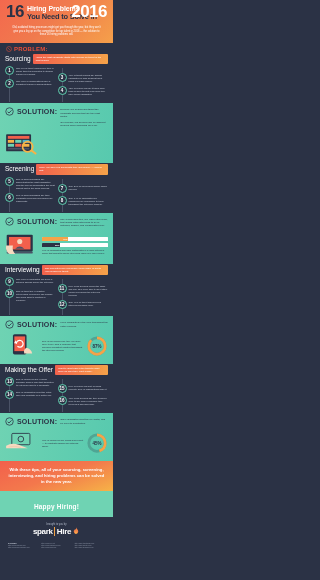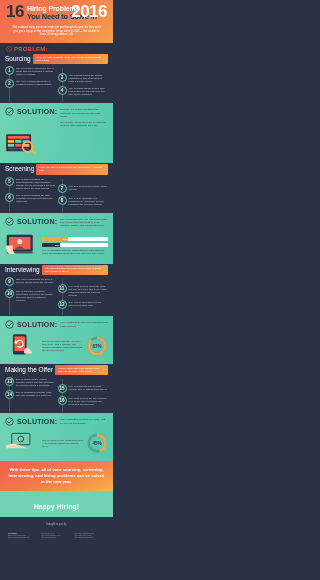--- a/index.html
+++ b/index.html
@@ -436,20 +436,28 @@
 
   <div class="closing">
     <div class="closing-txt">With these tips, all of your sourcing, screening, interviewing, and hiring problems can be solved in the new year.</div>
   </div>
   <div class="happy">
     <span class="happy-txt">Happy Hiring!</span>
   </div>
 
   <div class="footer">
     <div class="brought">brought to you by</div>
+    <div class="logo">
+      <span class="logo-spark">spark</span>
+      <span class="logo-hire">Hire</span>
+      <svg class="flame" viewBox="0 0 24 28">
+        <path d="M13 1 C13 6 19 8 19 14 A7 7 0 0 1 5 14 C5 10 8 9 9 6 C10 9 13 8 13 1 Z" fill="#f2834a"></path>
+        <path d="M12 12 C12 15 15 16 15 19 A3.2 3.2 0 0 1 8.8 19 C8.8 17 10.5 16.5 11 14.5 Z" fill="#f6b347"></path>
+      </svg>
+    </div>
     <div class="sources" id="sources-root">
         <div class="src-col">
           <div class="src-head">SOURCES:</div>
           <div>http://www.linkedin.com</div>
           <div>http://www.careerbuilder.com</div>
         </div>
         <div class="src-col">
           <div>http://www.ere.net</div>
           <div>http://www.glassdoor.com</div>
           <div>http://www.shrm.org</div>

